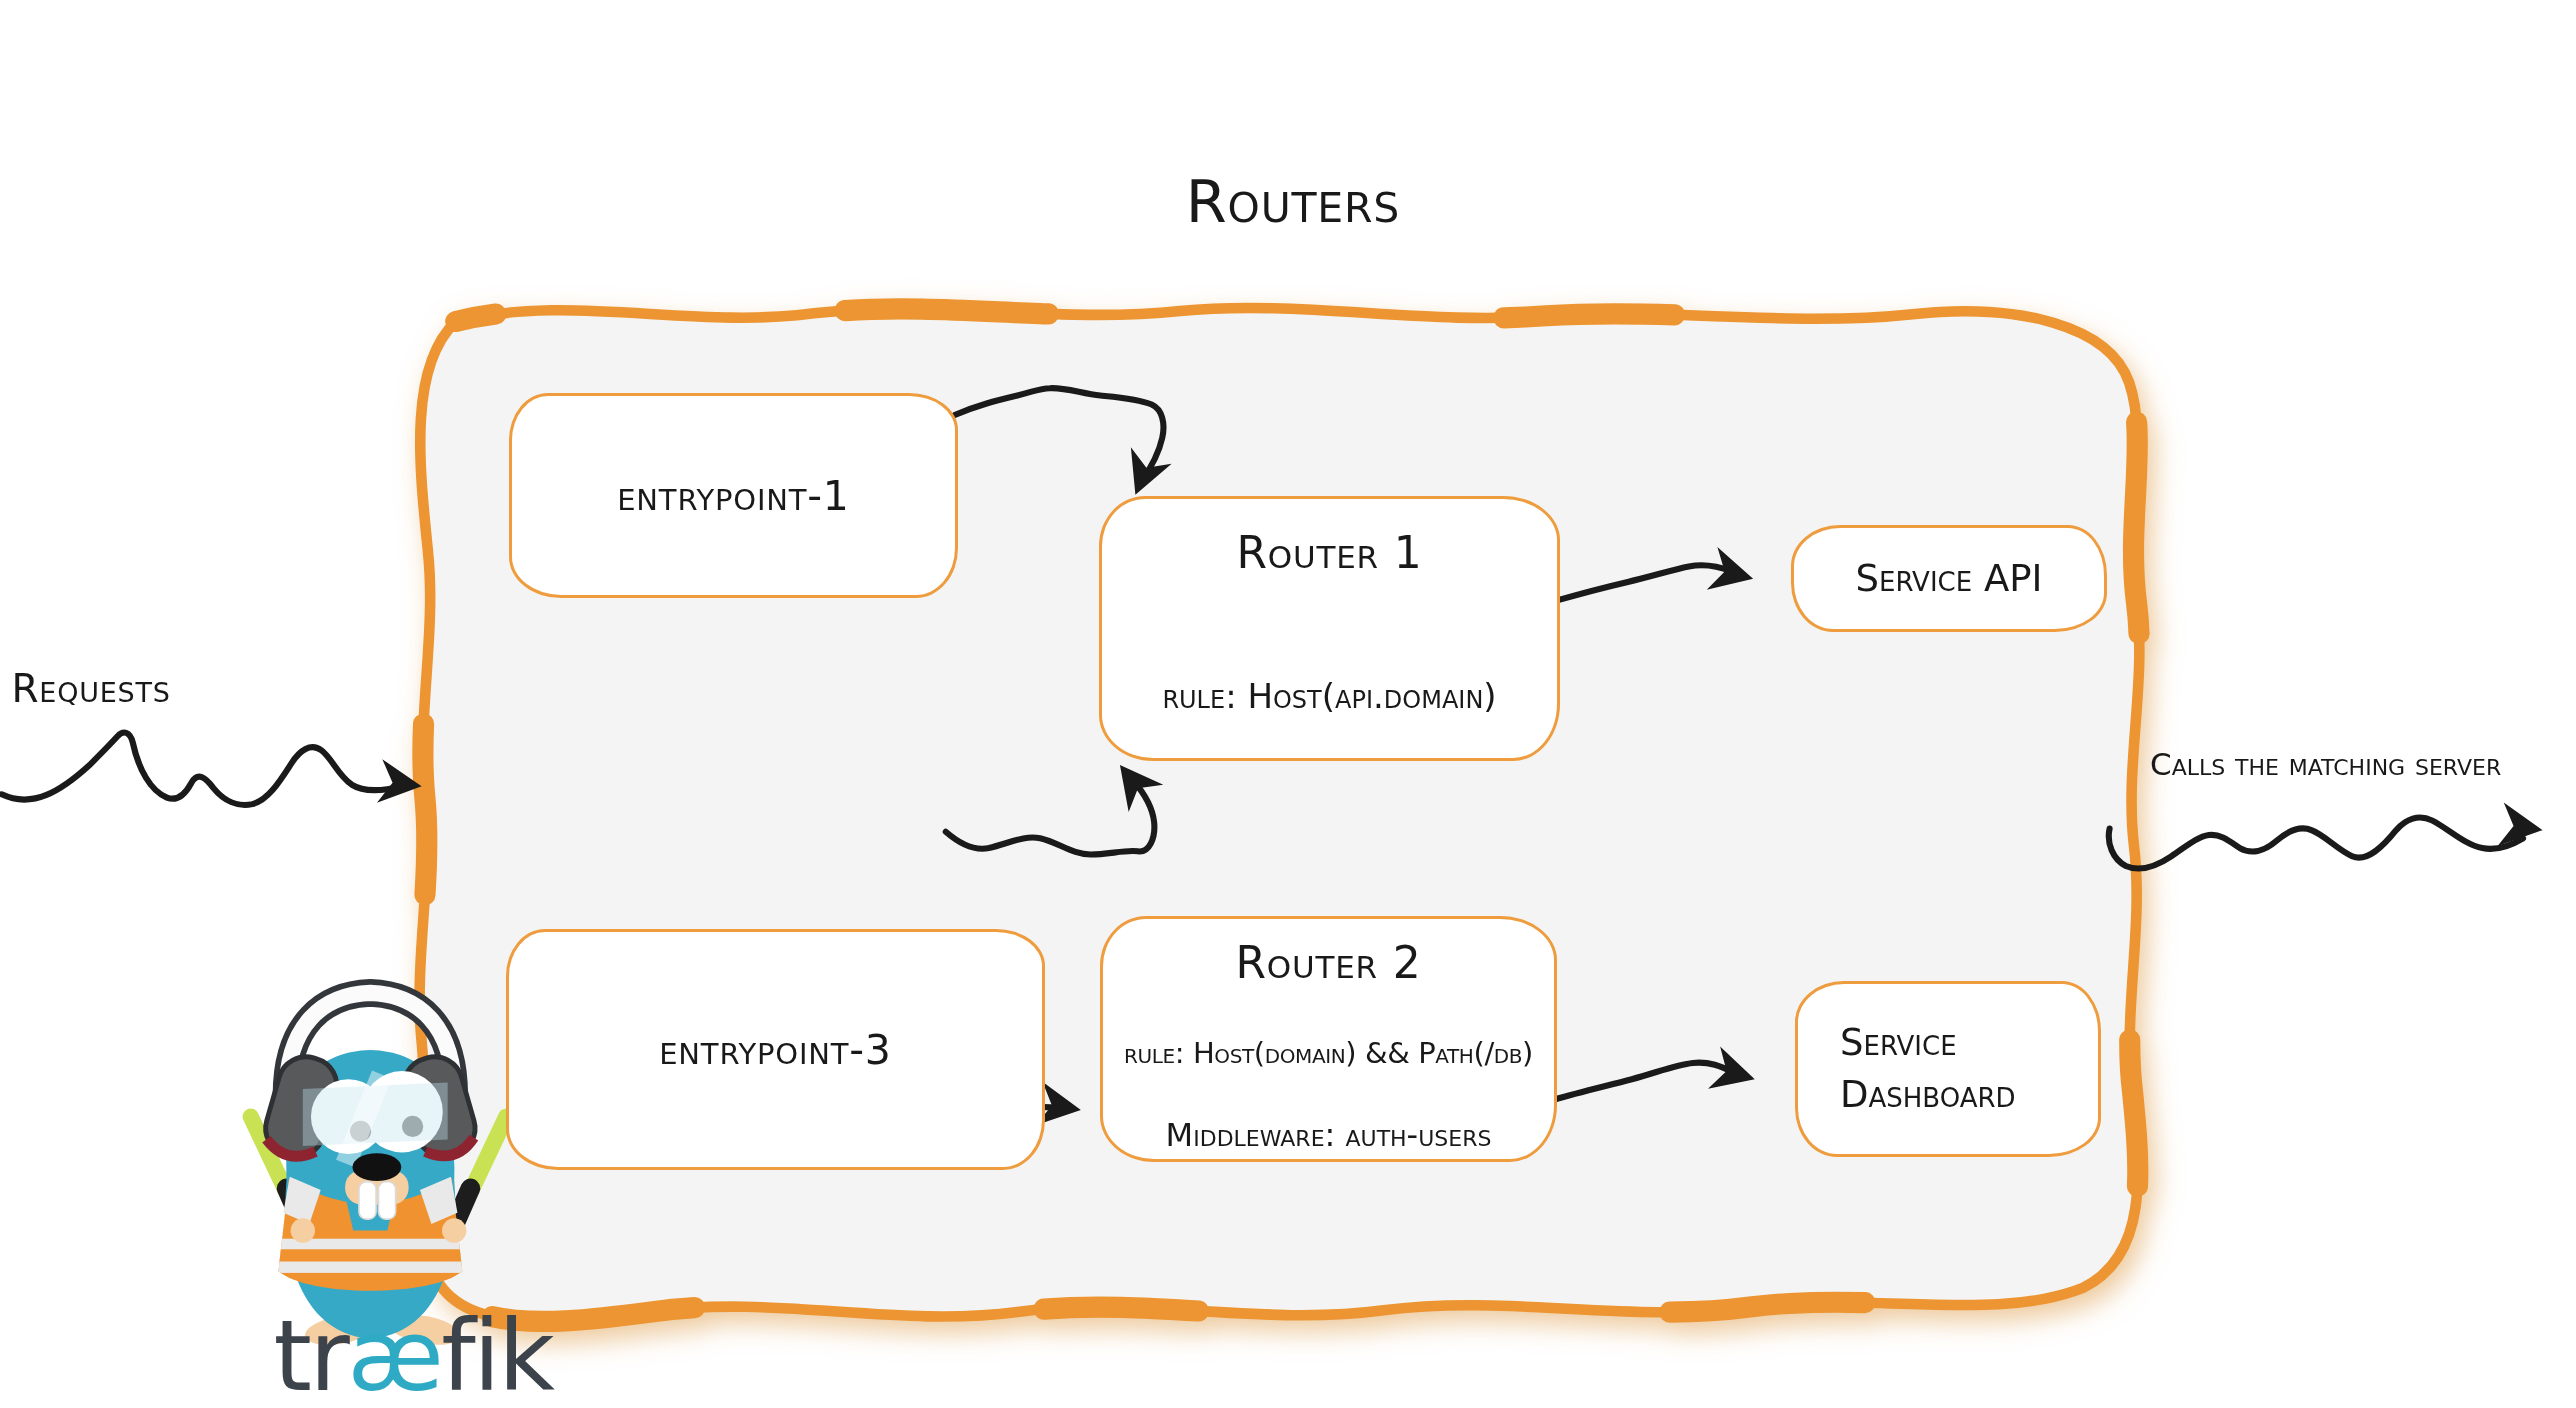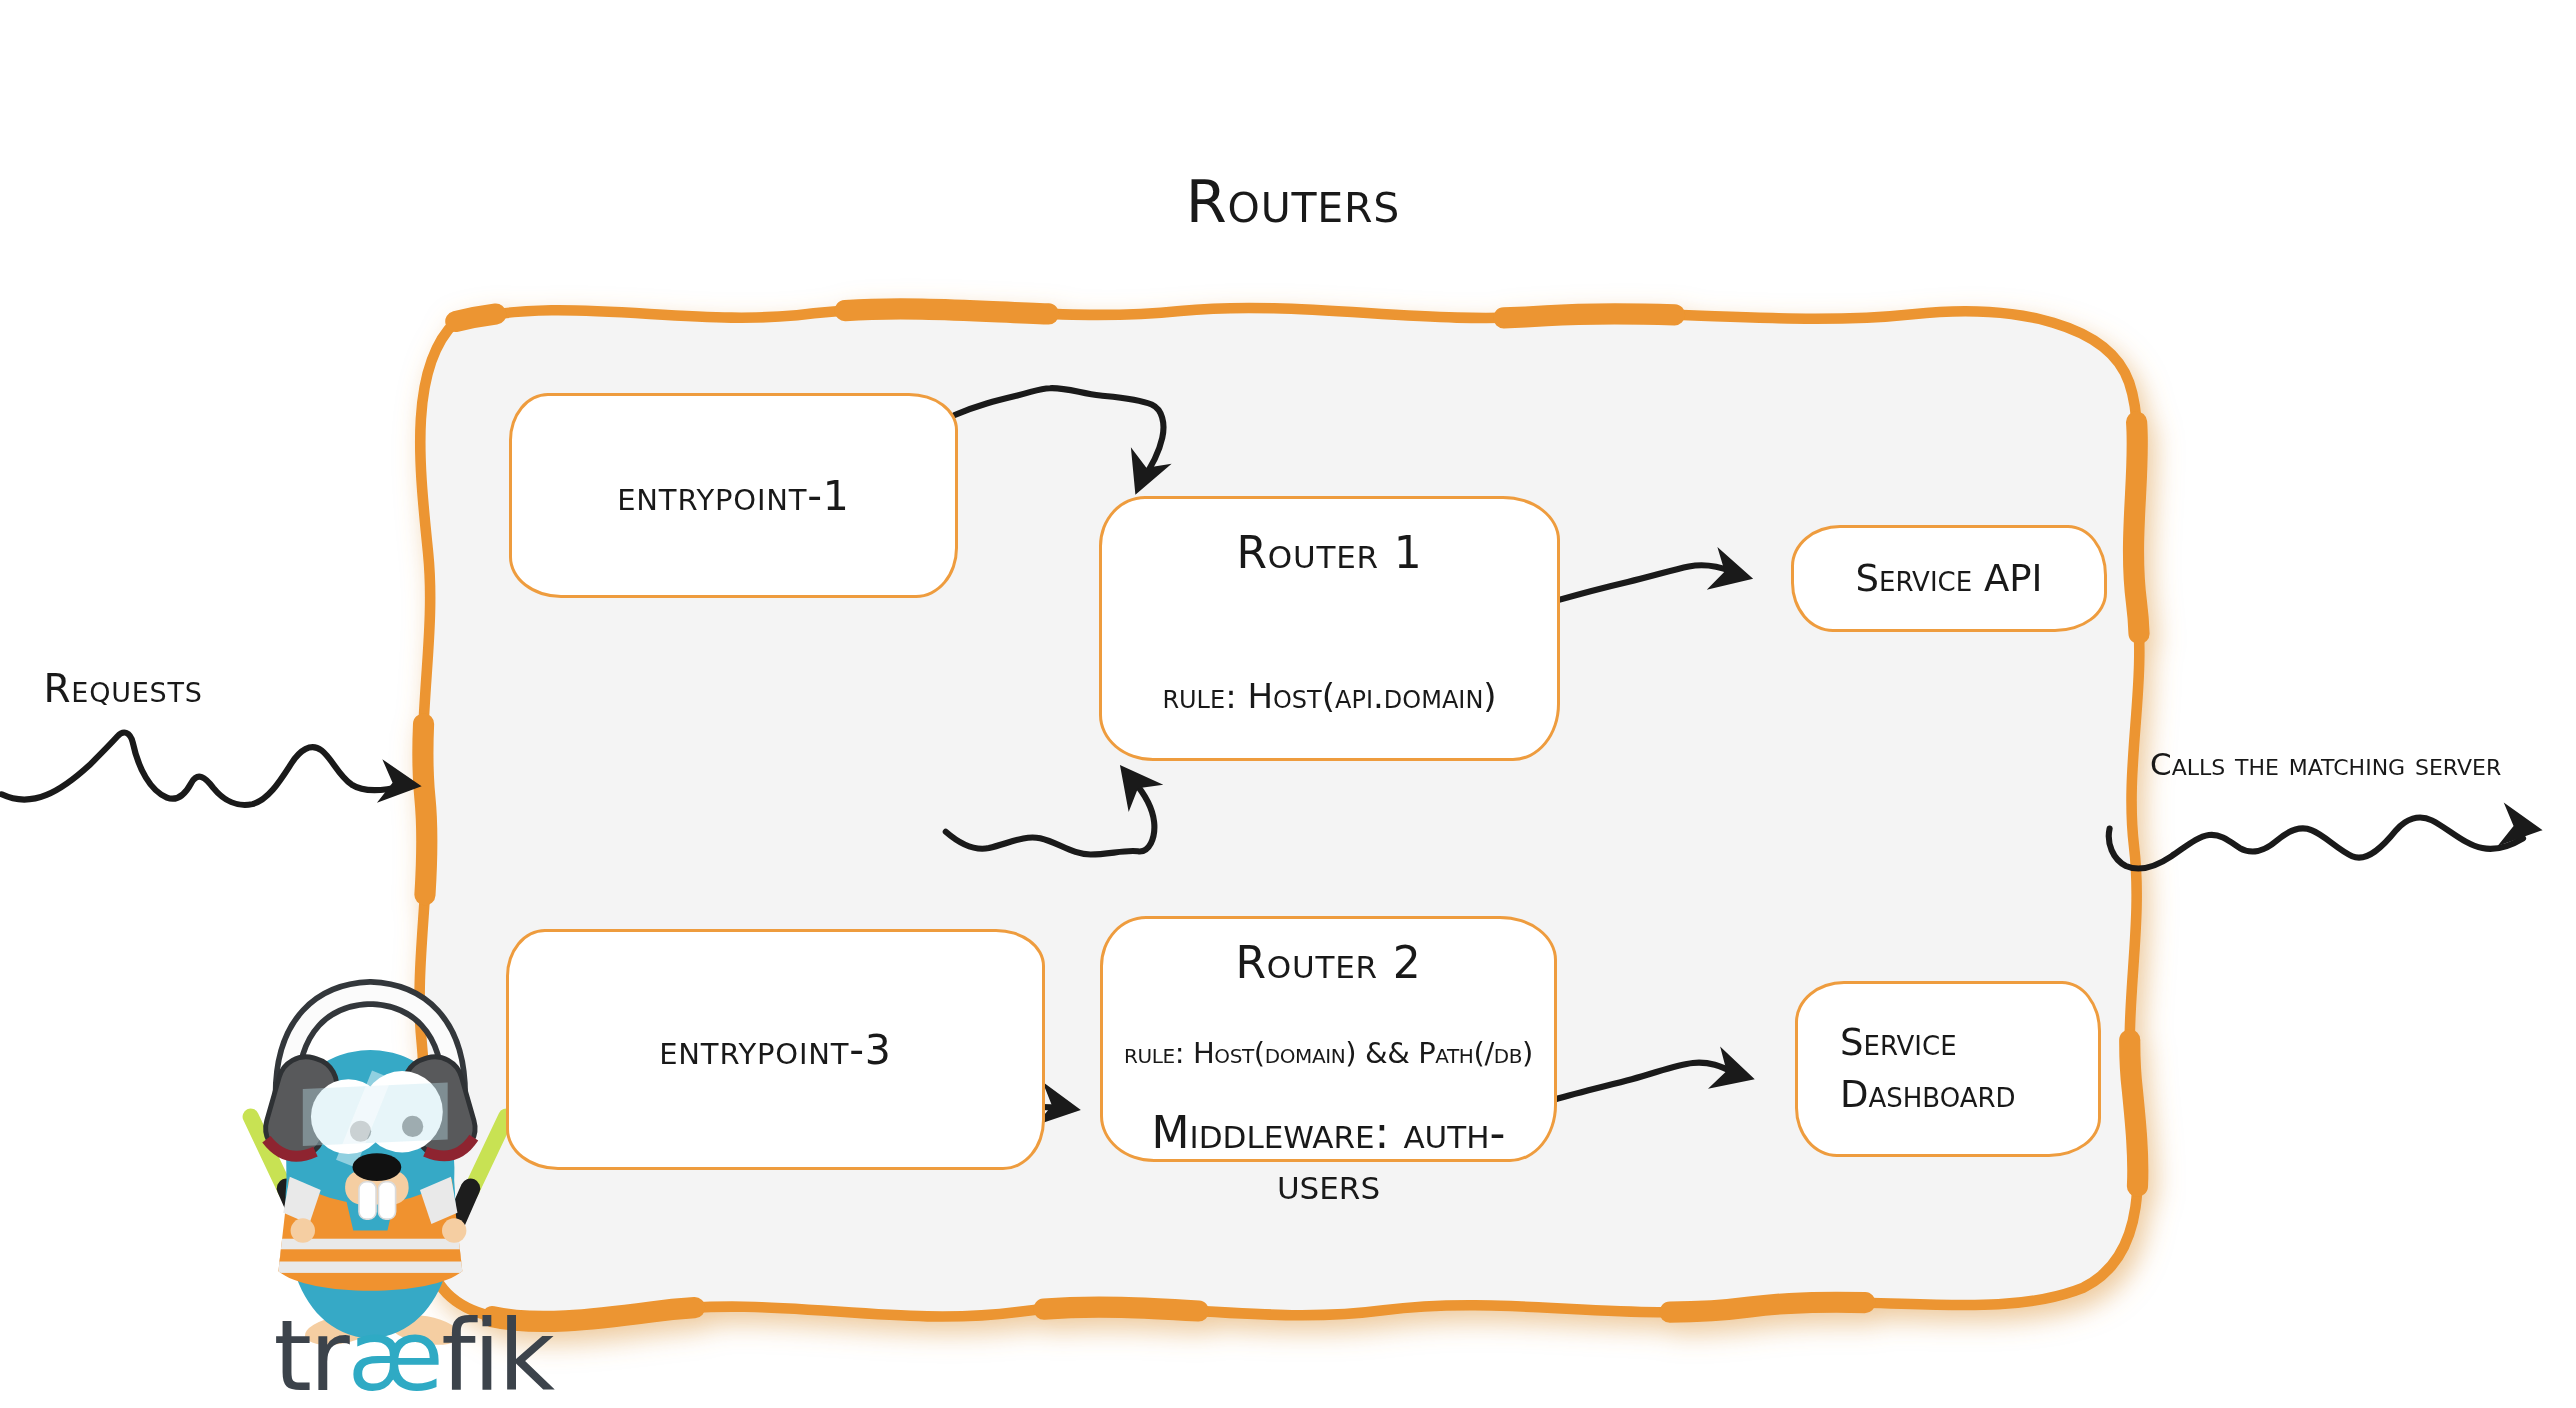--- a/index.html
+++ b/index.html
@@ -8,38 +8,38 @@
     background:#ffffff;color:#191919;
     font-family:"DejaVu Sans", sans-serif;
     border-radius:27px;
   }
   .stage svg{position:absolute;left:0;top:0;}
   .page-title{
     position:absolute;left:1130px;top:167px;width:326px;text-align:center;
     font-size:59px;letter-spacing:0.8px;font-variant:small-caps;
   }
   .flow-label{position:absolute;font-variant:small-caps;white-space:nowrap;}
-  .requests-label{left:11.4px;top:666px;font-size:39px;letter-spacing:0.8px;margin-left:32px;}
+  .requests-label{left:11.4px;top:666px;font-size:39px;letter-spacing:0.8px;}
   .calls-label{left:2150px;top:746px;font-size:31px;letter-spacing:0px;}
   .box{
     position:absolute;background:#ffffff;border:3.3px solid #EE9C3E;
     display:flex;flex-direction:column;align-items:center;justify-content:center;
     font-variant:small-caps;text-align:center;box-sizing:border-box;
   }
   .ep{border-radius:39px 49px 42px 52px / 47px 37px 50px 41px;font-size:41px;letter-spacing:0.8px;}
   .ep1{left:509px;top:393px;width:449px;height:205px;}
   .ep2{left:509px;top:643px;width:449px;height:243px;}
   .ep3{left:506px;top:929px;width:539px;height:241px;}
   .router{border-radius:46px 57px 47px 54px / 50px 44px 57px 46px;justify-content:flex-start;gap:35px;}
   .router1{left:1099px;top:496px;width:461px;height:265px;padding:28px 8.1px 42px 8.1px;}
   .router2{left:1100px;top:916px;width:457px;height:246px;padding:18px 6.5px 24.4px 6.5px;}
   .router .r-title{font-size:44px;letter-spacing:0.8px;}
   .router1 .r-rule{font-size:34px;margin-top:auto;text-align:center;}
   .router2 .r-rule{font-size:29px;letter-spacing:-0.4px;margin-top:13px;}
-  .router2 .r-mw{font-size:44px;margin-top:2px;}
+  .router2 .r-mw{font-size:32px;margin-top:11px;}
   .service{border-radius:49px 39px 52px 42px / 41px 50px 39px 49px;font-size:37px;}
   .service1{left:1791px;top:525px;width:316px;height:107px;}
   .service2{left:1795px;top:981px;width:306px;height:176px;align-items:flex-start;padding-left:42px;text-align:left;line-height:1.4;}
   .brand{
     position:absolute;left:234px;top:1299px;width:358px;text-align:center;
     font-size:98px;letter-spacing:-2.4px;color:#3C434B;font-variant:normal;
   }
   .brand .ae{color:#2FAAC4;}
 </style>
 </head>

